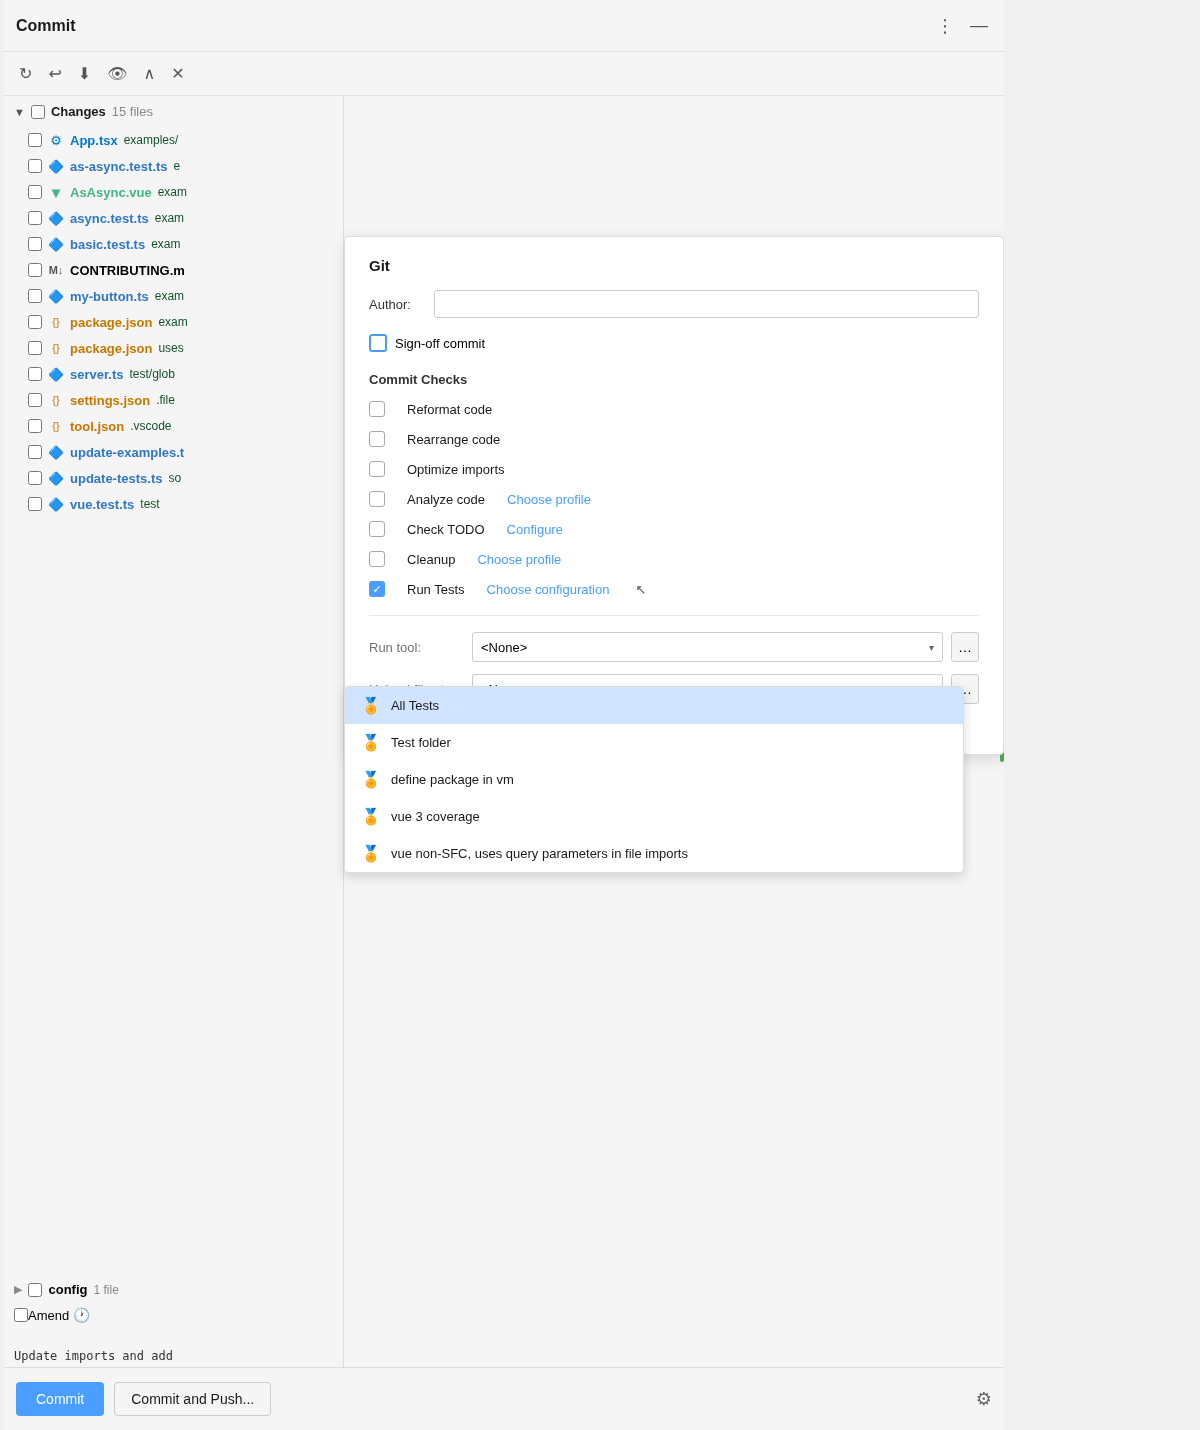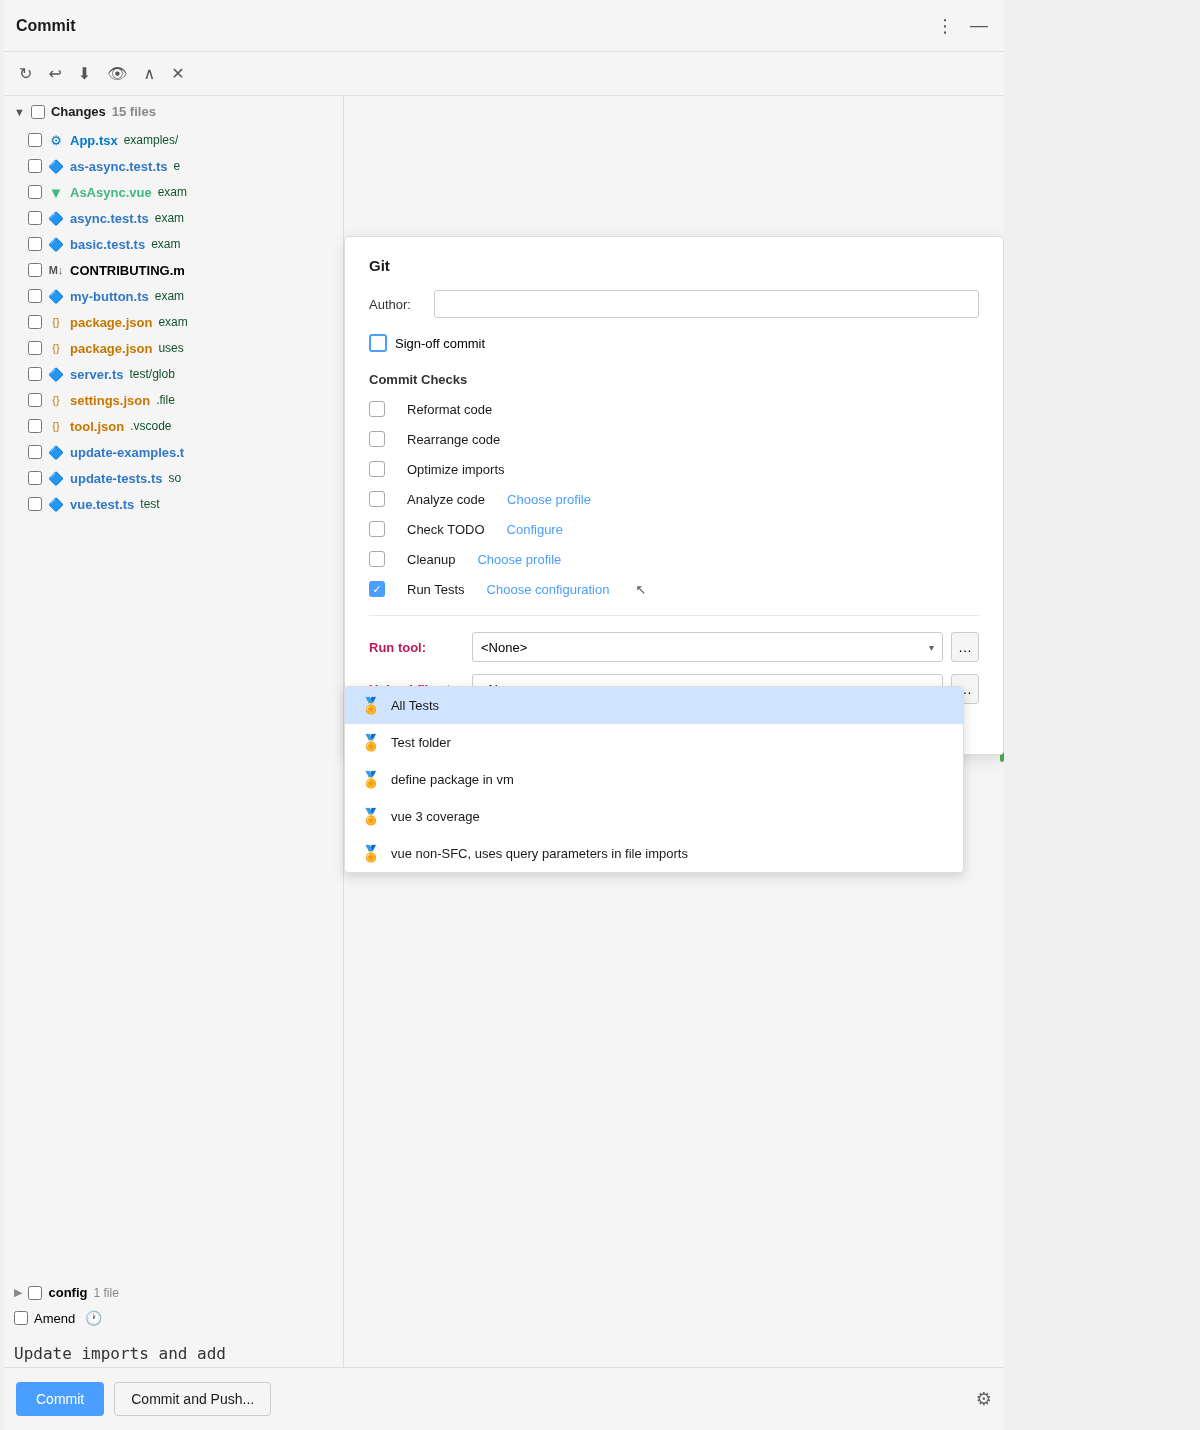--- a/index.html
+++ b/index.html
@@ -92,21 +92,21 @@
       gap: 6px;
       padding: 8px 10px;
       font-weight: 700;
       font-size: 13px;
       color: #1a1a1a;
       background: #f5f5f5;
     }
 
     .changes-count {
       color: #888;
-      font-weight: 700;
+      font-weight: 400;
     }
 
     .file-list {
       flex: 1;
       overflow-y: auto;
     }
 
     .file-item {
       display: flex;
       align-items: center;
@@ -145,29 +145,29 @@
 
     .tsx-color { color: #007acc; }
     .ts-color { color: #3178c6; }
     .vue-color { color: #41b883; }
     .json-color { color: #c67800; }
     .md-color { color: #555; }
 
     .amend-row {
       display: flex;
       align-items: center;
-      gap: 6px;
       margin-bottom: 8px;
     }
 
     .commit-msg {
       font-family: monospace;
-      font-size: 16px;
+      font-size: 12px;
       color: #333;
       padding: 4px;
+      margin-top: 8px;
     }
 
     .bottom-bar {
       display: flex;
       align-items: center;
       justify-content: space-between;
       padding: 10px 12px;
       background: #f5f5f5;
       border-top: 1px solid #ddd;
       height: 63px;
@@ -347,23 +347,22 @@
 
     .run-tool-row {
       display: flex;
       align-items: center;
       gap: 8px;
       margin-bottom: 12px;
     }
 
     .run-tool-label {
       font-size: 13px;
-      color: #be185d;
+      color: #737373;
       min-width: 95px;
-      font-weight: bold;
     }
 
     .run-tool-select {
       flex: 1;
       height: 30px;
       border: 1px solid #ccc;
       border-radius: 3px;
       padding: 0 8px;
       font-size: 13px;
       background: white;

